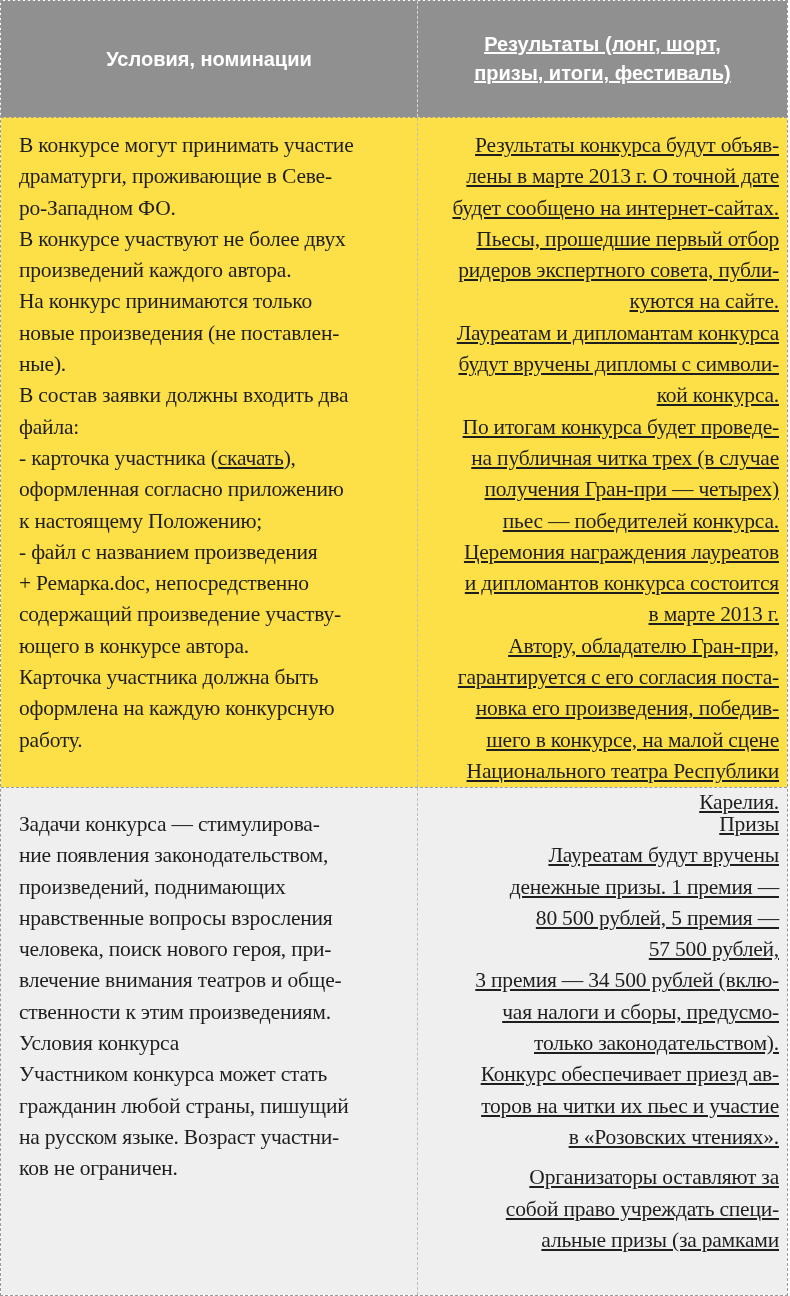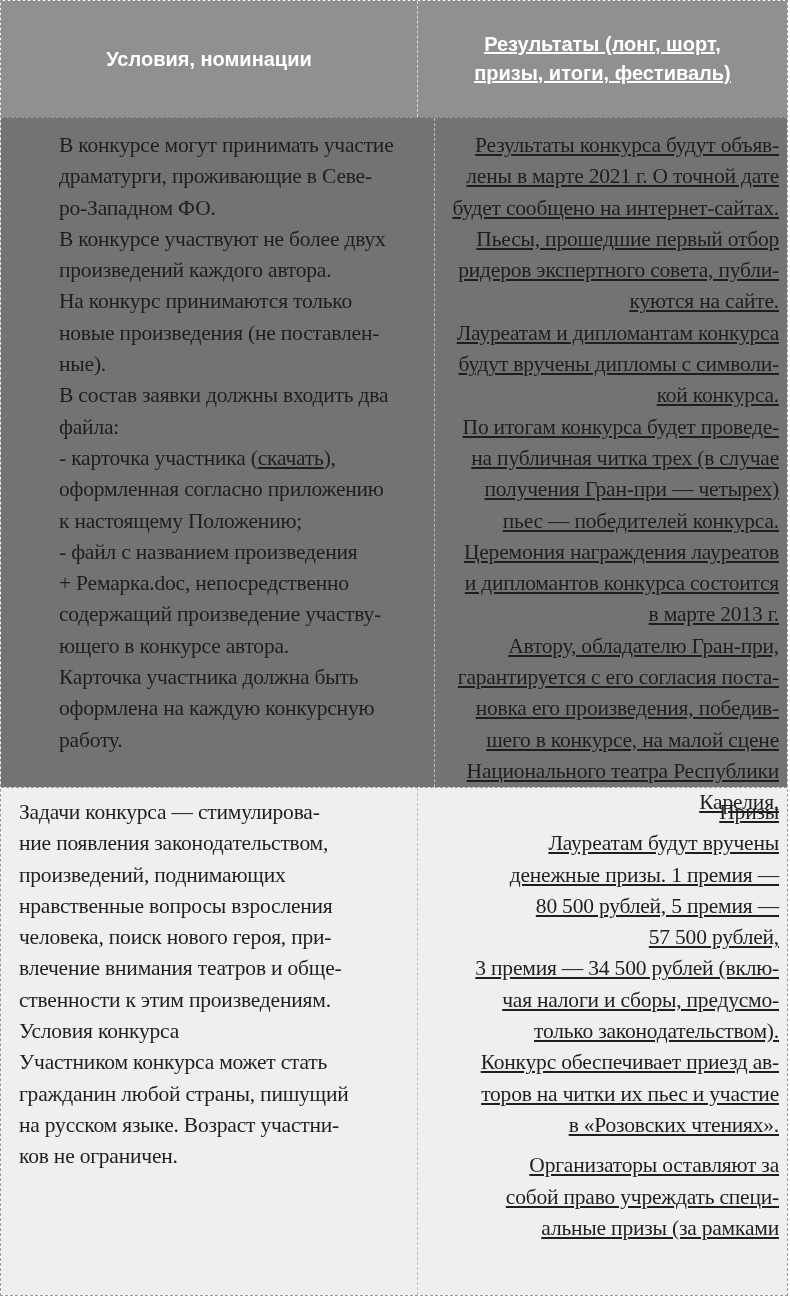--- a/index.html
+++ b/index.html
@@ -15,28 +15,28 @@
   .cell { box-sizing: border-box; }
   .cell.left { width: 418px; border-right: 1px dashed #bdbdbd; }
   .cell.right { width: 370px; text-decoration: underline; }
   .header { background: #909090; height: 116px; }
   .header .cell {
     display: flex; align-items: center; justify-content: center; text-align: center;
     font-family: "Liberation Sans", "DejaVu Sans", sans-serif; font-weight: bold;
     color: #ffffff; font-size: 20px; line-height: 29px;
   }
   .header .cell.left { border-right: 1px dashed #d8d8d8; }
-  .body1 { height: 670px; background: #737373; padding-left: 40px; }
+  .body1 { height: 670px; background: #fde047; }
   .body2 { background: #efefef; height: 508px; }
   .cell .txt {
     font-size: 21.5px; line-height: 31.3px; letter-spacing: -0.2px;
     padding: 0 0 0 18px;
   }
   .body1 .cell .txt { padding-top: 12px; }
-  .body2 .cell .txt { padding-top: 9px; }
+  .body2 .cell .txt { padding-top: 21px; }
   .cell.right .txt { padding-left: 17px; padding-right: 8px; text-align: right; }
   .line { display: block; white-space: nowrap; }
   .link { text-decoration: underline; color: #1e1e1e; cursor: pointer; }
   .gap { height: 9px; }
 </style>
 </head>
 <body>
 
 <div class="table">
   <div class="row header">
@@ -72,21 +72,21 @@
           <span class="line">содержащий произведение участву-</span>
           <span class="line">ющего в конкурсе автора.</span>
           <span class="line">Карточка участника должна быть</span>
           <span class="line">оформлена на каждую конкурсную</span>
           <span class="line">работу.</span>
         </div>
     </div>
     <div class="cell right">
       <div class="txt" id="r1right">
           <span class="line">Результаты конкурса будут объяв-</span>
-          <span class="line">лены в марте 2021 г. О точной дате</span>
+          <span class="line">лены в марте 2013 г. О точной дате</span>
           <span class="line">будет сообщено на интернет-сайтах.</span>
           <span class="line">Пьесы, прошедшие первый отбор</span>
           <span class="line">ридеров экспертного совета, публи-</span>
           <span class="line"><span>куются на </span><a class="link">сайте.</a></span>
           <span class="line">Лауреатам и дипломантам конкурса</span>
           <span class="line">будут вручены дипломы с символи-</span>
           <span class="line">кой конкурса.</span>
           <span class="line">По итогам конкурса будет проведе-</span>
           <span class="line">на публичная читка трех (в случае</span>
           <span class="line">получения Гран-при — четырех)</span>

